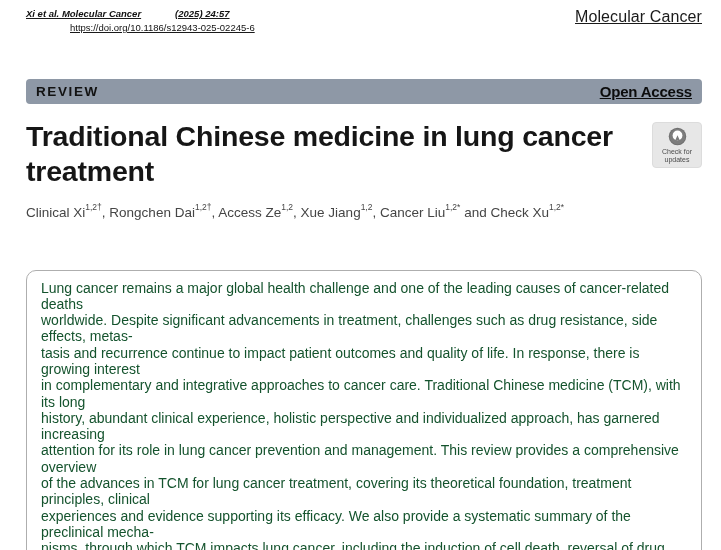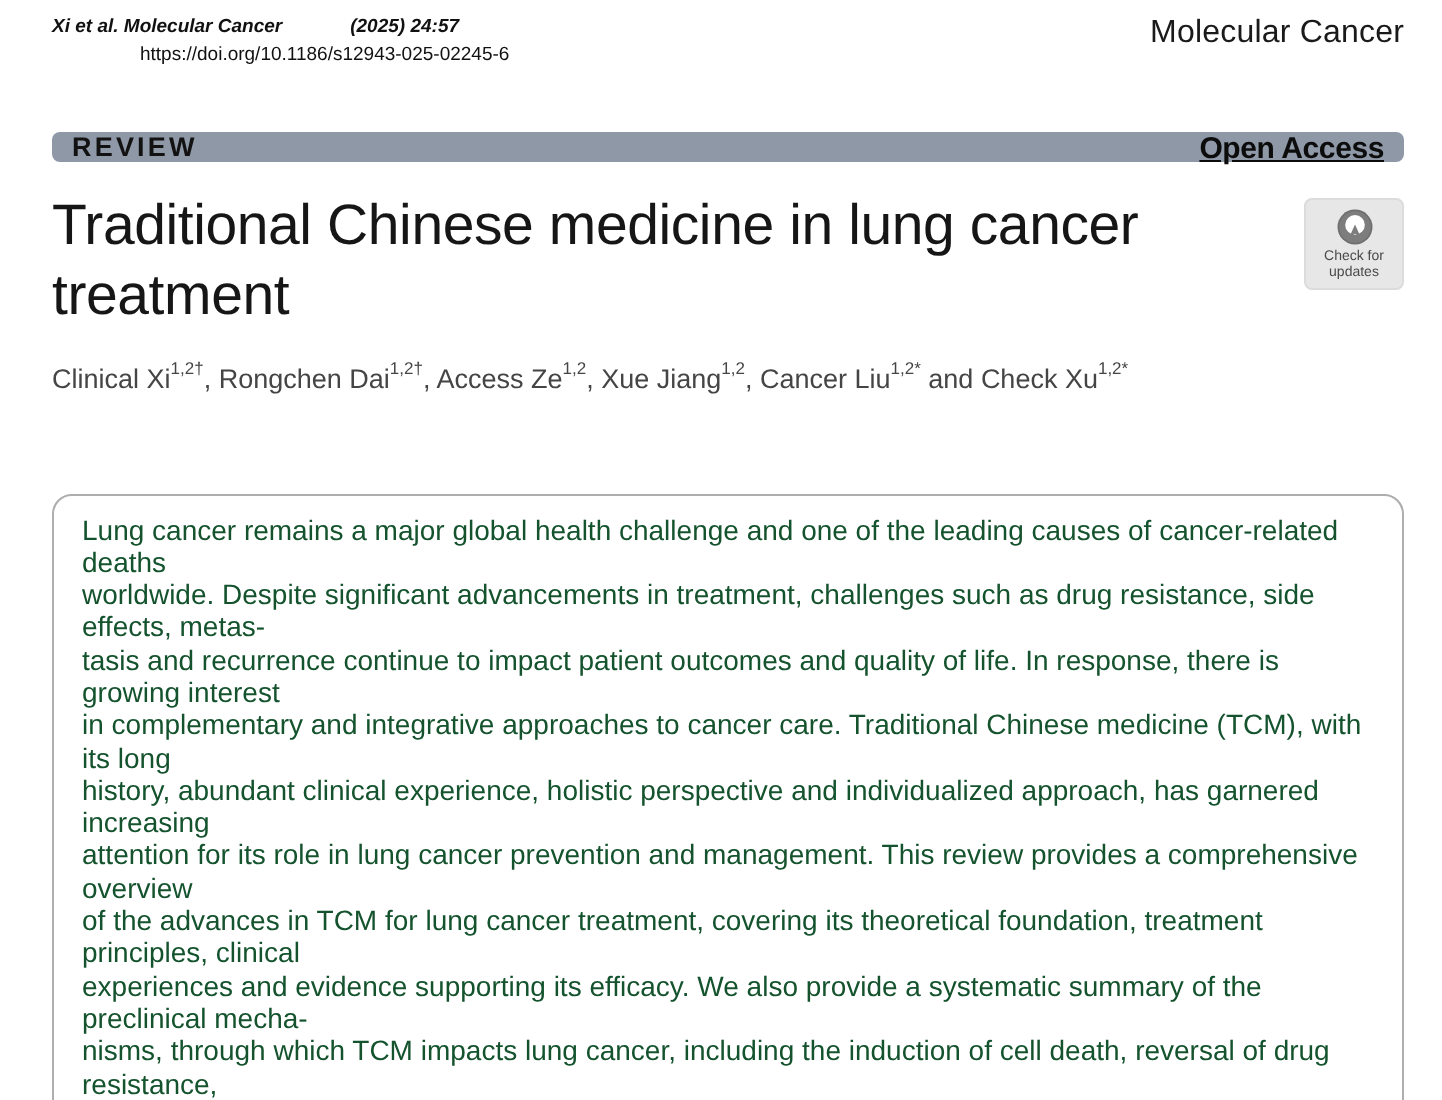--- a/index.html
+++ b/index.html
@@ -7,39 +7,39 @@
     position:relative;
     width:721px;height:550px;
     background:#ffffff;
     overflow:hidden;
     font-family:"Liberation Sans", sans-serif;
     color:#1a1a1a;
   }
   .content{padding:8px 19px 0 26px;}
 
   
-  .top-header{display:flex;justify-content:space-between;align-items:flex-start;}
+  .top-header{display:flex;justify-content:space-between;align-items:flex-start;text-decoration:underline;}
   .citation-line{font-size:9.5px;line-height:12px;font-style:italic;font-weight:bold;color:#111;}
   .cit-ref{margin-left:34px;}
   .doi{font-size:9.5px;line-height:13px;color:#111;margin-top:1px;cursor:pointer;padding-left:44px;}
   .journal-name{font-size:16px;line-height:18px;color:#1a1a1a;letter-spacing:.1px;}
 
   
   .banner{
-    margin-top:32px;height:15px;border-radius:4px;
-    display:flex;justify-content:space-between;
+    margin-top:45px;height:25px;border-radius:4px;
+    display:flex;justify-content:space-between;align-items:center;
     padding:0 10px;box-sizing:border-box;
   }
   .review-label{font-size:13.5px;font-weight:bold;letter-spacing:1.6px;color:#121212;}
   .open-access-label{font-size:15px;font-weight:bold;color:#0c0c0c;letter-spacing:-0.2px;text-decoration:underline;}
 
   
   .title-row{display:flex;justify-content:space-between;align-items:flex-start;margin-top:15px;}
   .title{
-    margin:0;font-size:28.5px;line-height:35px;font-weight:400;
+    margin:0;font-size:28.5px;line-height:35px;font-weight:700;
     color:#161616;letter-spacing:-0.2px;white-space:pre-line;
   }
   .crossmark{
     width:50px;height:46px;background:#e7e7e7;border:1px solid #dcdcdc;
     border-radius:4px;box-sizing:border-box;margin-top:3px;flex-shrink:0;
     display:flex;flex-direction:column;align-items:center;justify-content:center;
     cursor:pointer;
   }
   .cm-text{font-size:7px;line-height:8px;color:#4a4a4a;text-align:center;margin-top:1px;}
 

